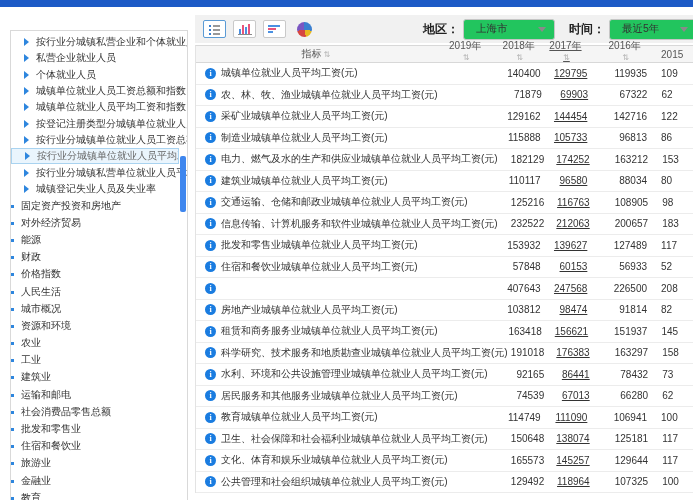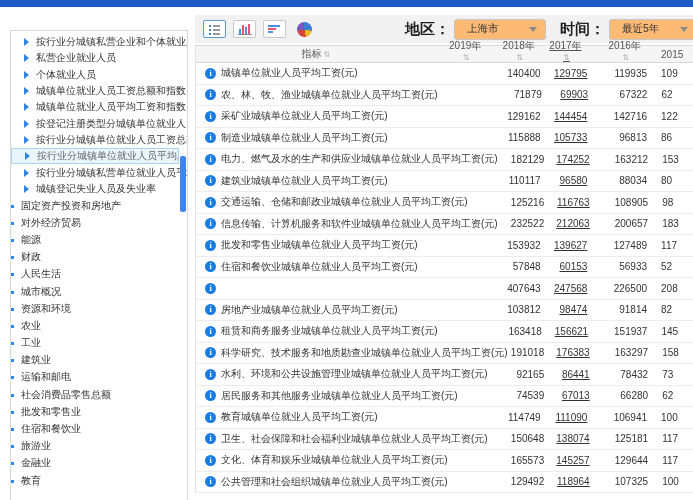--- a/index.html
+++ b/index.html
@@ -28,22 +28,22 @@
 
   
   .main { position:absolute; left:195px; top:15px; width:510px; height:485px; }
   .toolbar { height:28px; background:#f1f1f1; display:flex; align-items:center; padding:0 8px; }
   .icon-btn { width:23px; height:18px; background:#fff; border:1px solid #c9c9c9; border-radius:2px;
               display:flex; align-items:center; justify-content:center; margin-right:7px; cursor:pointer; }
   .icon-btn.selected { border-color:#5b9bd5; }
   .icon-btn.noborder { border-color:transparent; background:transparent; }
   .pie-glyph { width:15px; height:15px; border-radius:50%;
                background:conic-gradient(#3a7fd0 0 100deg,#e8b820 100deg 170deg,#d64541 170deg 260deg,#7a56c2 260deg 360deg); }
-  .tb-label { font-size:15px; font-weight:bold; color:#222; margin:0 4px 0 14px; }
-  .tb-select { position:relative; height:21px; background:#fdba74; border:1px solid #c6c6c6; border-radius:3px;
+  .tb-label { font-size:12px; font-weight:bold; color:#222; margin:0 4px 0 14px; }
+  .tb-select { position:relative; height:21px; background:#22c55e; border:1px solid #c6c6c6; border-radius:3px;
                font-size:10.5px; color:#333; display:flex; align-items:center; padding-left:12px; cursor:pointer; }
   .tb-select.region { width:92px; }
   .tb-select.time { width:88px; }
   .tb-select .arrow { position:absolute; right:8px; top:50%; margin-top:-2px; width:0; height:0;
                       border-left:4px solid transparent; border-right:4px solid transparent; border-top:5px solid #8a8a8a; }
   .spacer { flex:1; }
 
   
   .grid { margin-top:2px; border-top:1px solid #d8d8d8; border-left:1px solid #e3e3e3; width:504px; }
   .g-head { display:flex; height:17px; background:#f5f5f5; border-bottom:1px solid #d8d8d8;
@@ -134,20 +134,24 @@
   <li class="side-item cat">
     <span class="marker dot"></span>
     <span class="lbl">能源</span>
   </li>
 
   <li class="side-item cat">
     <span class="marker dot"></span>
     <span class="lbl">财政</span>
   </li>
 
+  <li class="side-item cat">
+    <span class="marker dot"></span>
+    <span class="lbl">价格指数</span>
+  </li>
 
   <li class="side-item cat">
     <span class="marker dot"></span>
     <span class="lbl">人民生活</span>
   </li>
 
   <li class="side-item cat">
     <span class="marker dot"></span>
     <span class="lbl">城市概况</span>
   </li>

